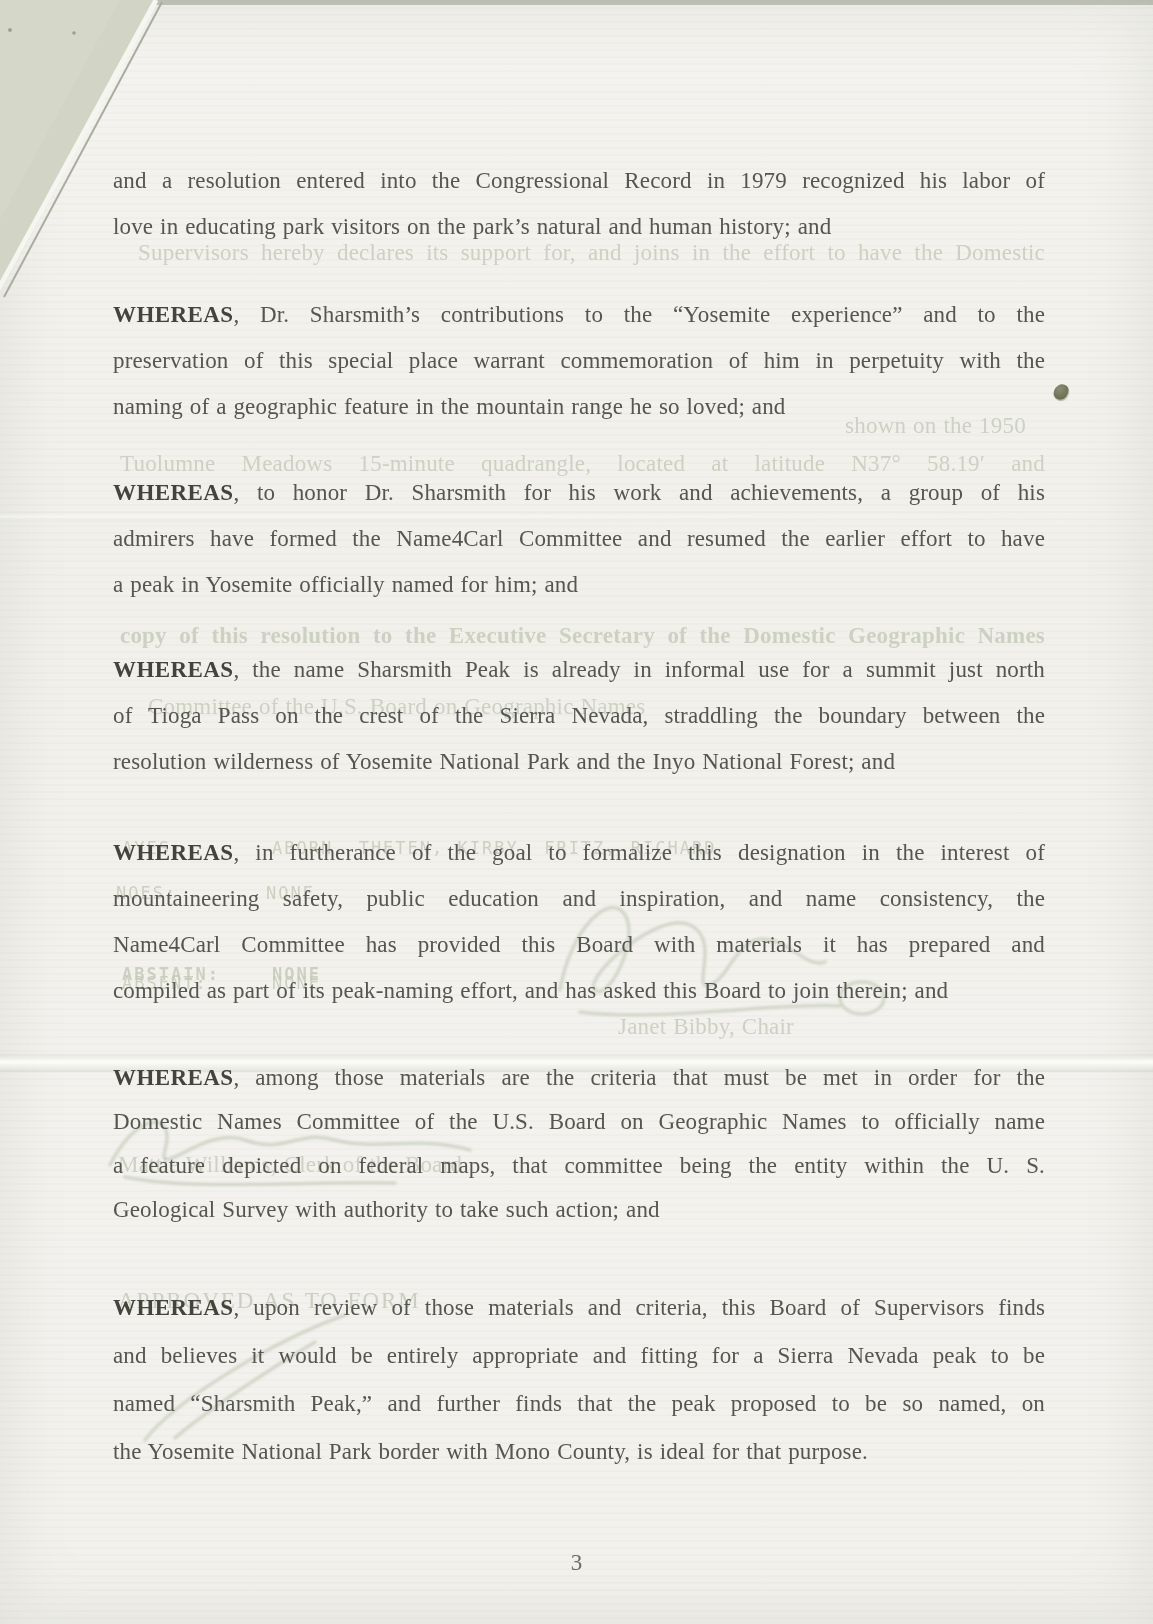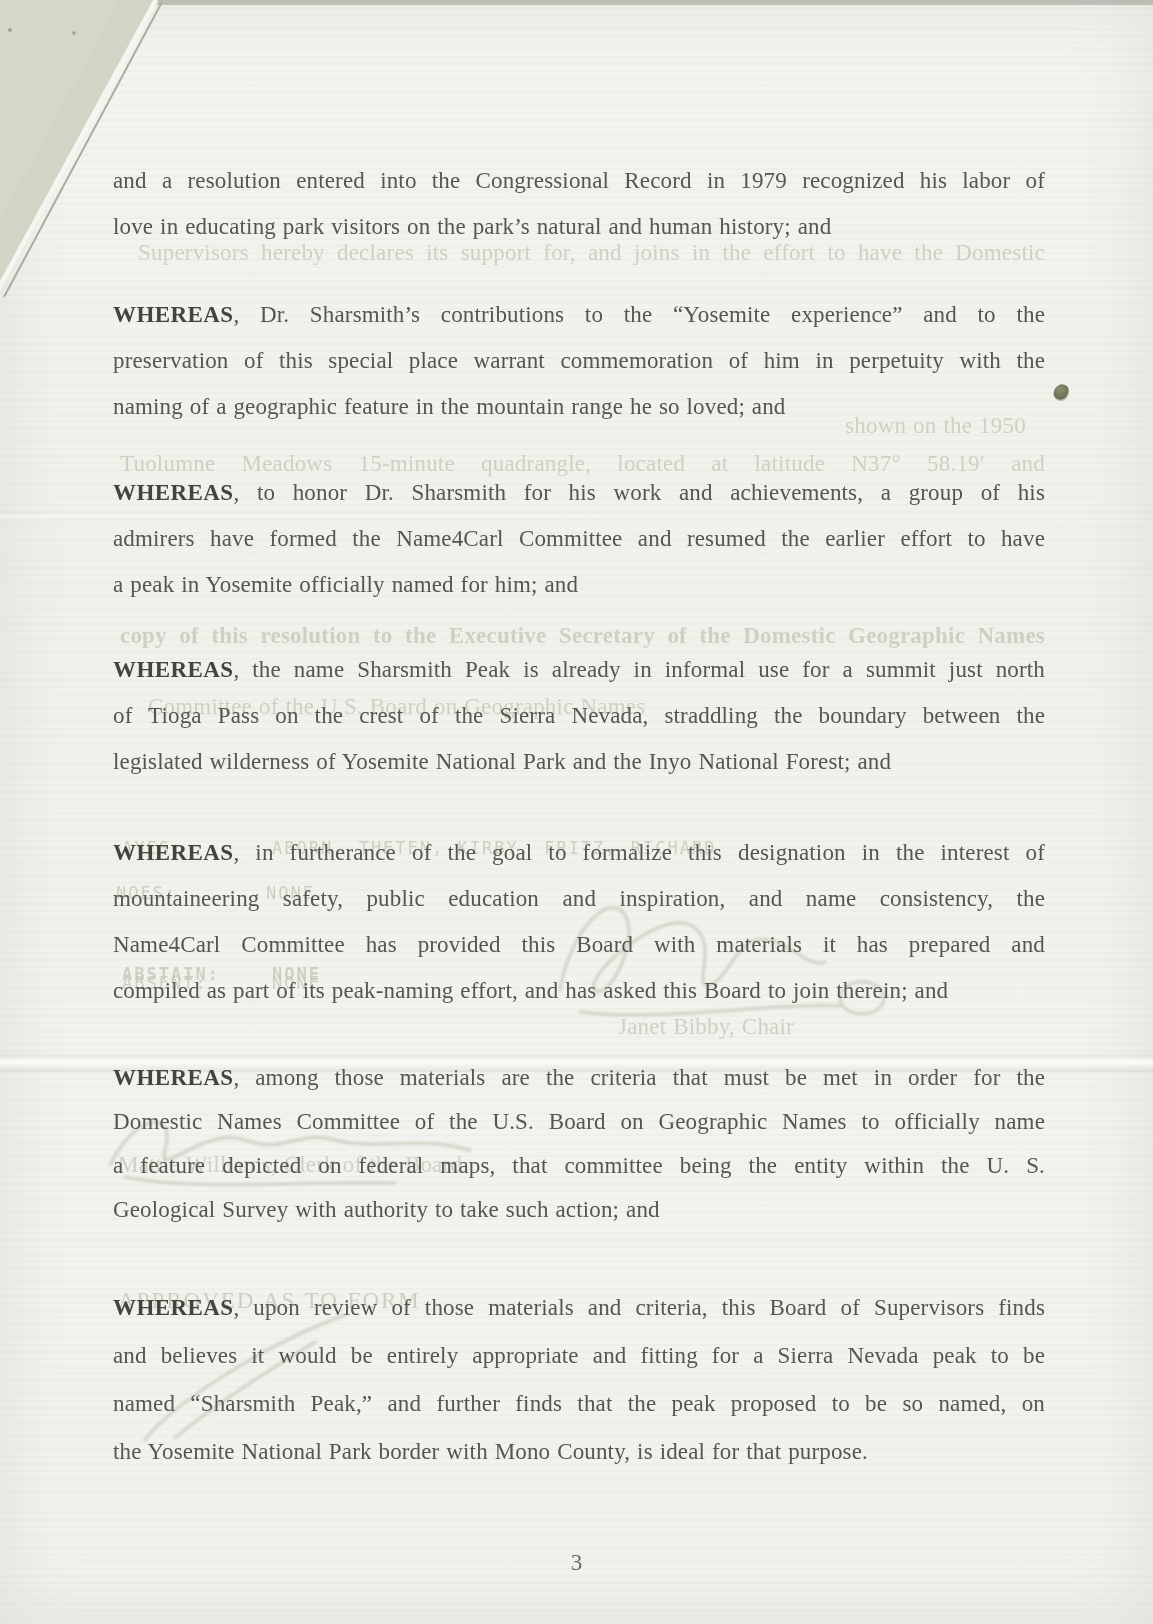--- a/index.html
+++ b/index.html
@@ -138,21 +138,21 @@
 
   <div class="para" style="top:470px;">
     <div class="line just"><span class="lead">WHEREAS</span><span>, to honor Dr. Sharsmith for his work and achievements, a group of his</span></div>
     <div class="line just">admirers have formed the Name4Carl Committee and resumed the earlier effort to have</div>
     <div class="line lastline">a peak in Yosemite officially named for him; and</div>
   </div>
 
   <div class="para" style="top:647px;">
     <div class="line just"><span class="lead">WHEREAS</span><span>, the name Sharsmith Peak is already in informal use for a summit just north</span></div>
     <div class="line just">of Tioga Pass on the crest of the Sierra Nevada, straddling the boundary between the</div>
-    <div class="line lastline">legislated wilderness of Yosemite National Park and the Inyo National Forest; and</div>
+    <div class="line lastline">resolution wilderness of Yosemite National Park and the Inyo National Forest; and</div>
   </div>
 
   <div class="para" style="top:830px;">
     <div class="line just"><span class="lead">WHEREAS</span><span>, in furtherance of the goal to formalize this designation in the interest of</span></div>
     <div class="line just">mountaineering safety, public education and inspiration, and name consistency, the</div>
     <div class="line just">Name4Carl Committee has provided this Board with materials it has prepared and</div>
     <div class="line lastline">compiled as part of its peak-naming effort, and has asked this Board to join therein; and</div>
   </div>
 
   <div class="para lh44" style="top:1056px;">

